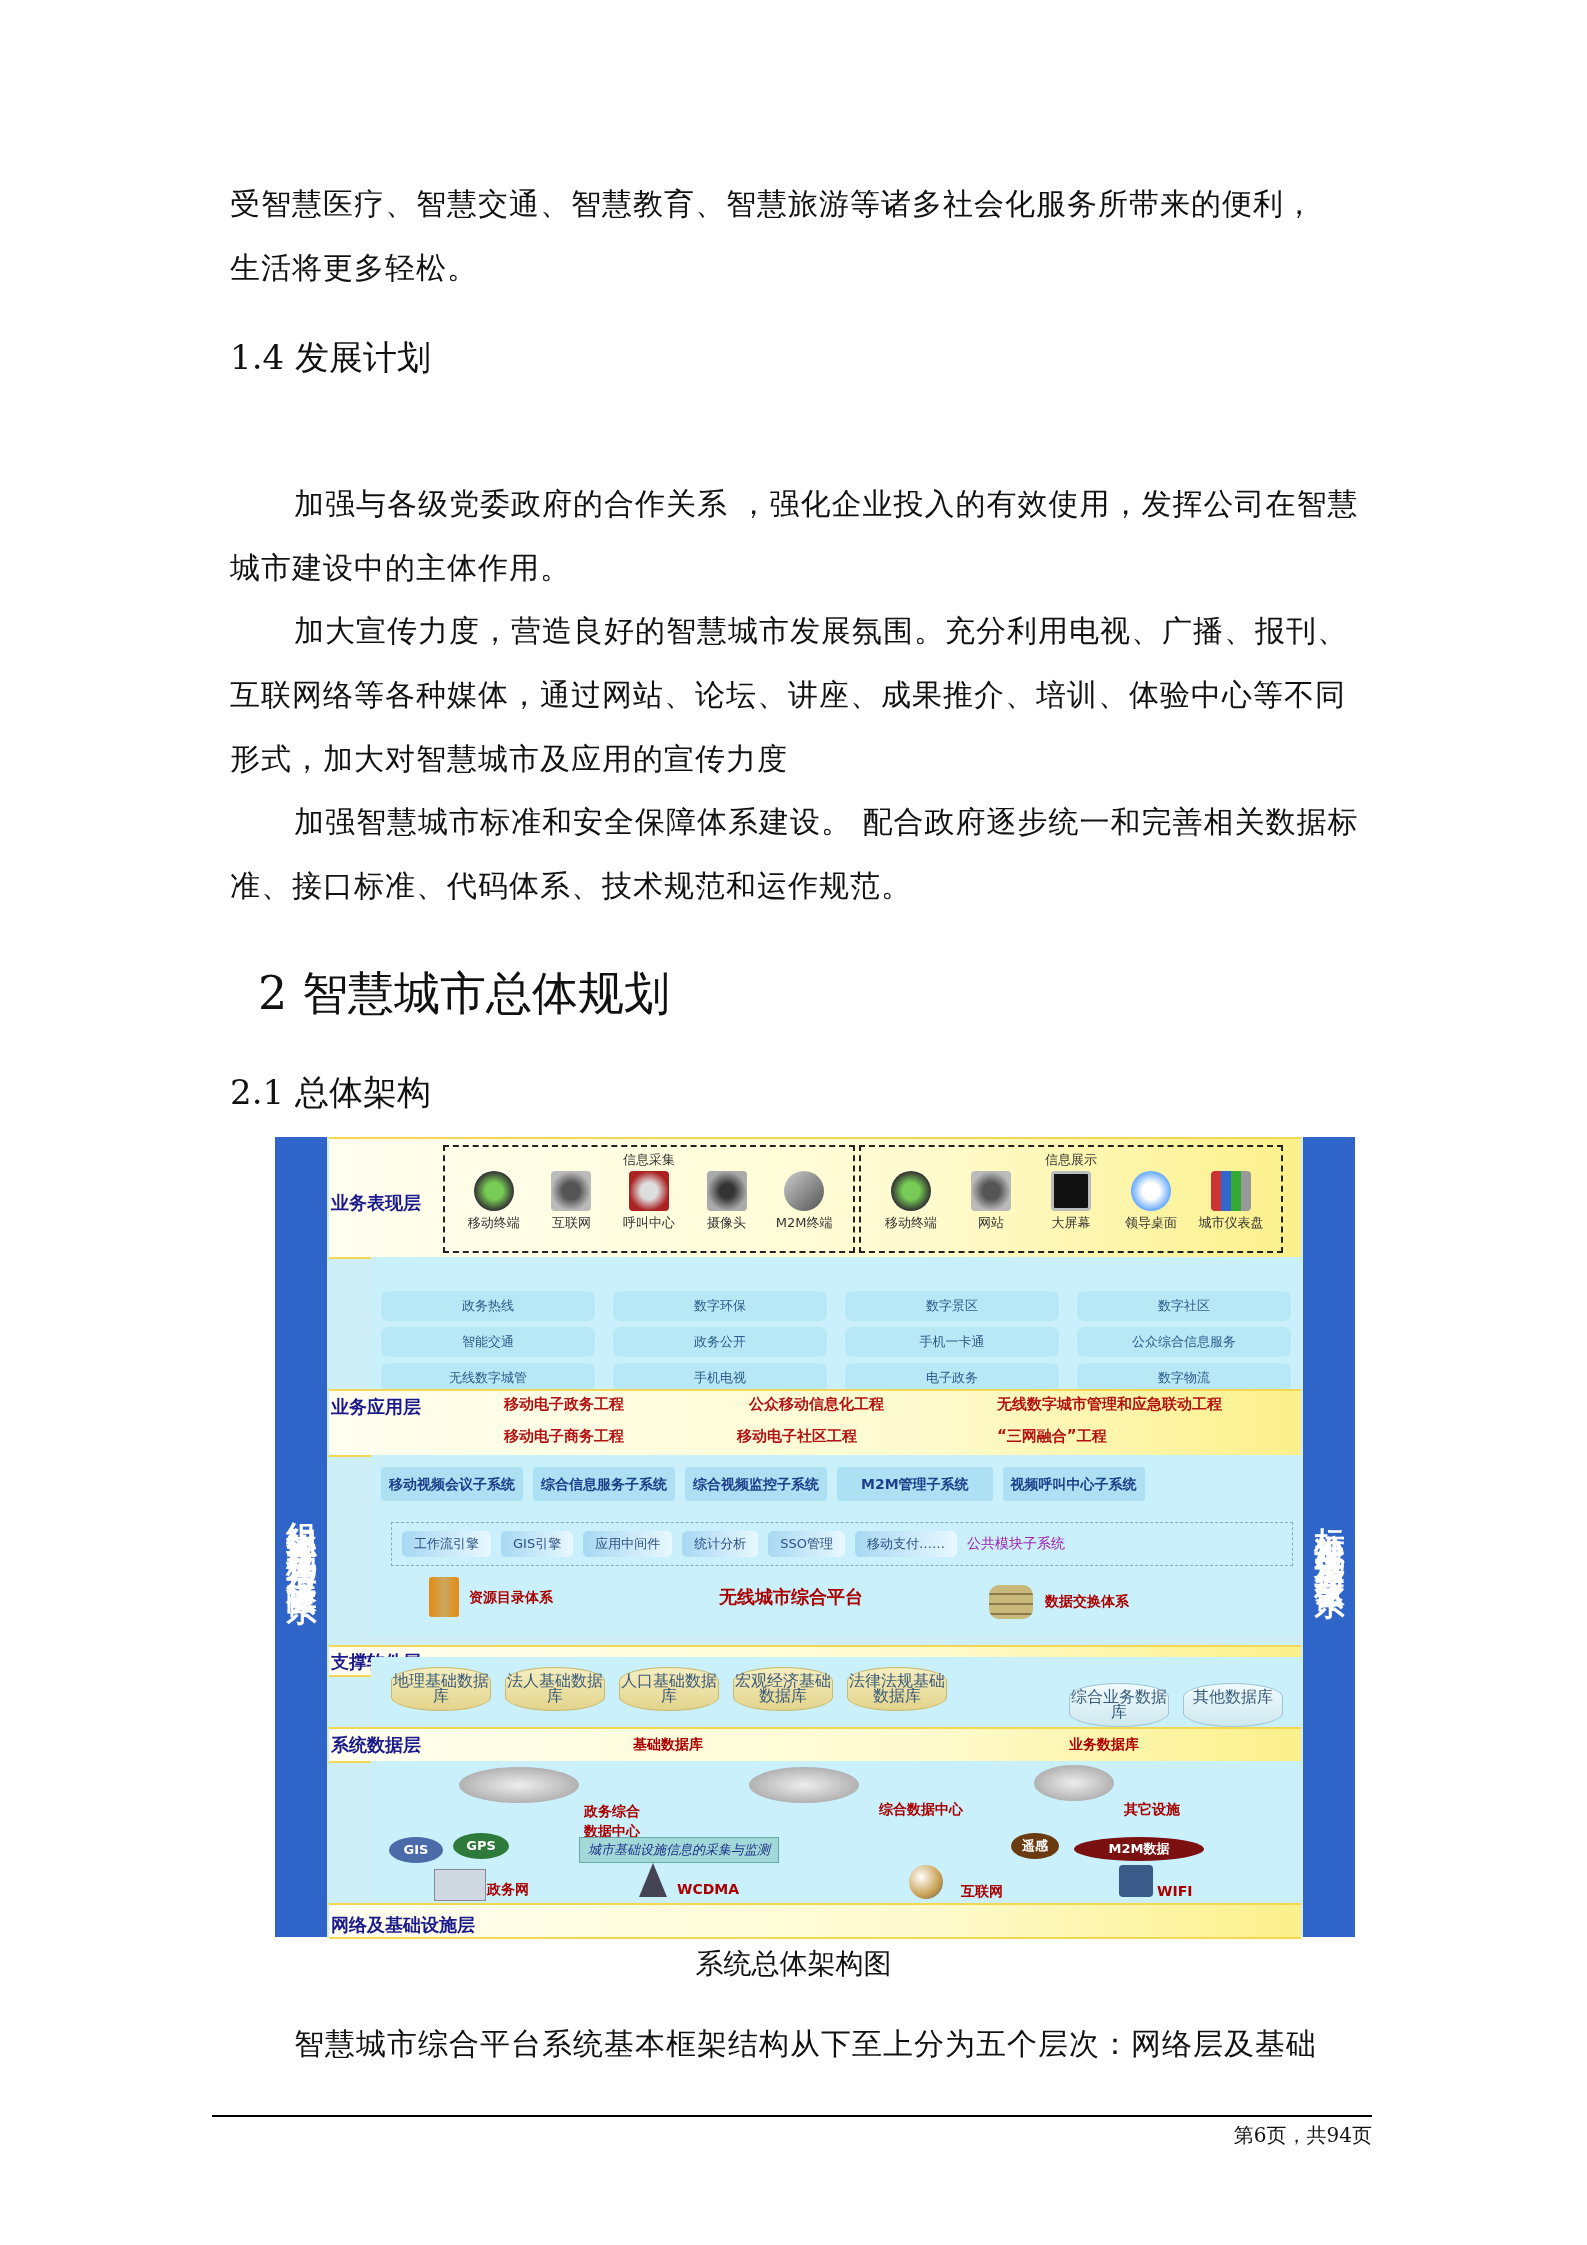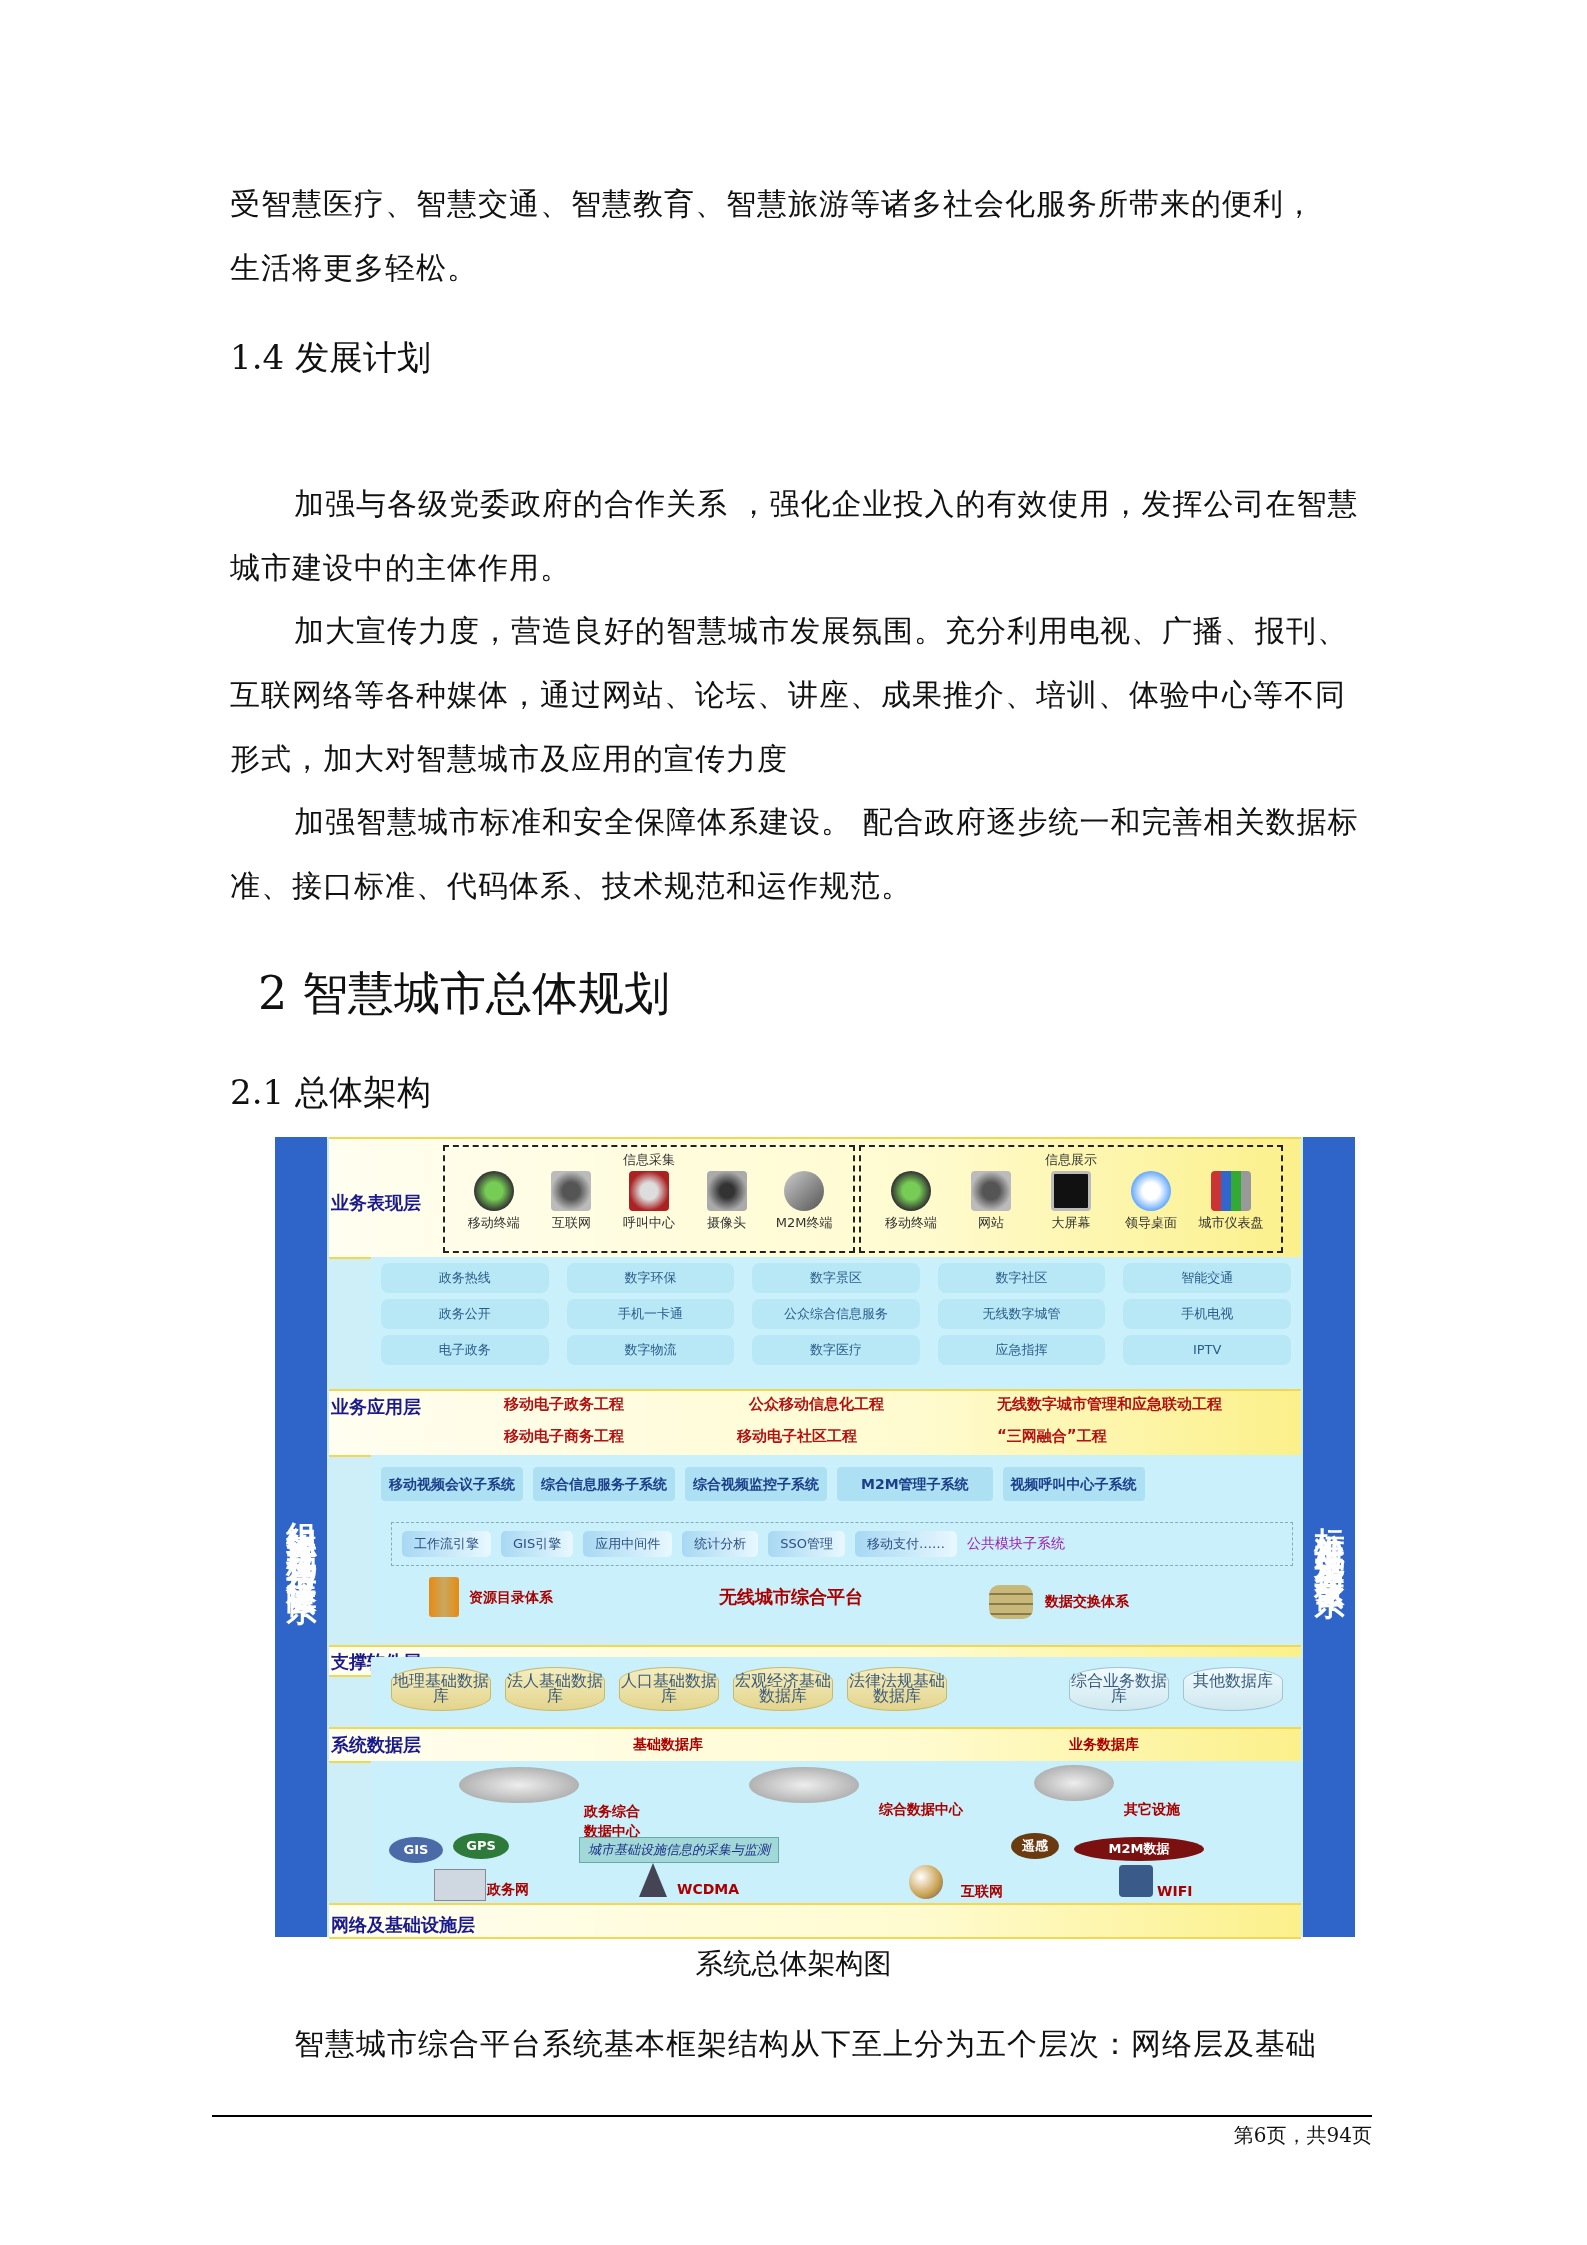--- a/index.html
+++ b/index.html
@@ -20,33 +20,33 @@
   .layer-band { position:absolute; left:0; right:0; background:linear-gradient(90deg,#fffef0 0%,#fffbd0 60%,#fbf08a 100%);
         border-top:2px solid #f2d850; border-bottom:2px solid #f2d850; }
   .layer-label { position:absolute; left:2px; font-family:"DejaVu Sans", sans-serif; font-weight:bold; font-size:18px; color:#1a1a8c; }
   .area { position:absolute; background:#c9f0fb; border:1px solid #f2d850; }
   .dashed { position:absolute; border:2px dashed #222; }
   .grp-title { position:absolute; left:0; right:0; text-align:center; font-family:"DejaVu Sans", sans-serif; font-size:13px; color:#333; }
   .icons { position:absolute; left:10px; right:10px; top:24px; display:flex; justify-content:space-around; }
   .icon-cell { display:flex; flex-direction:column; align-items:center; width:70px; }
   .ico { width:40px; height:40px; border-radius:50%; }
   .icon-label { font-family:"DejaVu Sans", sans-serif; font-size:13px; color:#333; margin-top:3px; white-space:nowrap; }
-  .app-grid { position:absolute; display:grid; grid-template-columns:repeat(5, 1fr); gap:6px 18px; }
+  .app-grid { position:absolute; display:grid; grid-template-columns:repeat(4, 1fr); gap:6px 18px;margin-top:28px; }
   .app-cell { background:#b8e8f6; border-radius:8px; text-align:center; font-family:"DejaVu Sans", sans-serif; font-size:13px; color:#2a5c8a; height:30px; line-height:30px; }
   .proj { position:absolute; font-family:"DejaVu Sans", sans-serif; font-weight:bold; font-size:15px; color:#b31212; }
   .sub-row { position:absolute; display:flex; gap:10px; }
   .sub-cell { background:#aee0f3; border-radius:4px; font-family:"DejaVu Sans", sans-serif; font-weight:bold; font-size:14px; color:#1c3f8a; padding:0 8px; height:34px; line-height:34px; white-space:nowrap; }
   .mod-box { position:absolute; border:1px dashed #8ab; }
   .mod-row { display:flex; gap:10px; padding:8px 10px; align-items:center; }
   .mod-cell { background:linear-gradient(90deg,#a8d8f3,#e8f8ff); border-radius:5px; font-family:"DejaVu Sans", sans-serif; font-size:13px; color:#2d5080; padding:0 12px; height:26px; line-height:26px; white-space:nowrap; }
   .mod-label { font-family:"DejaVu Sans", sans-serif; font-size:14px; color:#a21caf; white-space:nowrap; }
   .dbs { position:absolute; display:flex; gap:14px; }
   .db { width:100px; height:44px; border-radius:50% / 14px; background:linear-gradient(180deg,#f5eec0,#e3d48c); border:1px solid #c9b96a;
         font-family:Liberation Sans, sans-serif; font-size:16px; color:#3a5a7a; text-align:center; line-height:15px; padding-top:5px; box-sizing:border-box; }
-  .db.biz { background:linear-gradient(180deg,#f0fbff,#cfe8ef); border-color:#a0c4d0; }
+  .db.biz { background:linear-gradient(180deg,#f0fbff,#cfe8ef); border-color:#a0c4d0;margin-top:16px; }
   .red-lbl { position:absolute; font-family:"DejaVu Sans", sans-serif; font-weight:bold; font-size:14px; color:#a00; }
   .pill { position:absolute; border-radius:50%; color:#fff; font-family:"DejaVu Sans", sans-serif; font-weight:bold; font-size:13px; text-align:center; }
   .monitor-box { position:absolute; background:#a3d8d8; border:1px solid #6aa; font-family:"DejaVu Sans", sans-serif; font-style:italic; font-size:13px; color:#1d2f8a; padding:3px 8px; }
   .caption { position:absolute; left:0; width:1587px; text-align:center; font-size:28px; top:1945px; }
   .footer-line { position:absolute; left:212px; width:1160px; top:2115px; border-top:2px solid #000; }
   .footer { position:absolute; right:215px; top:2122px; font-size:20px; }
 </style>
 </head>
 <body>
 

